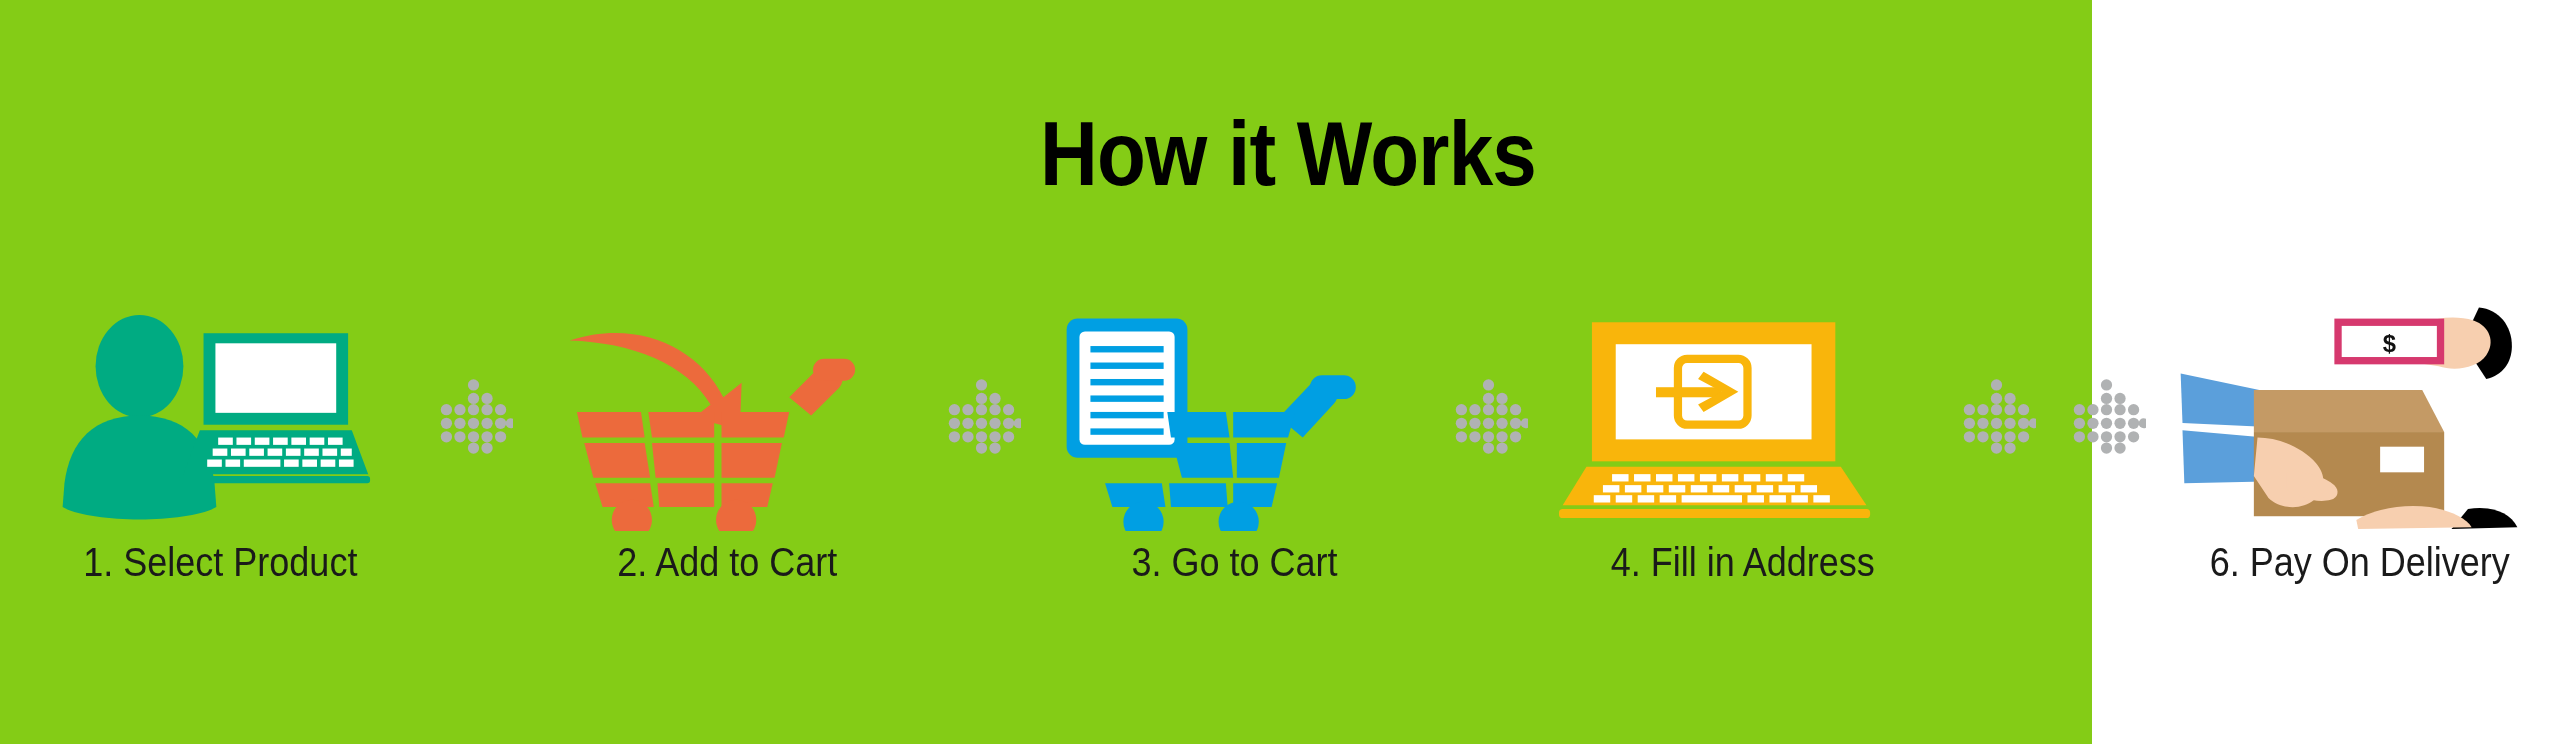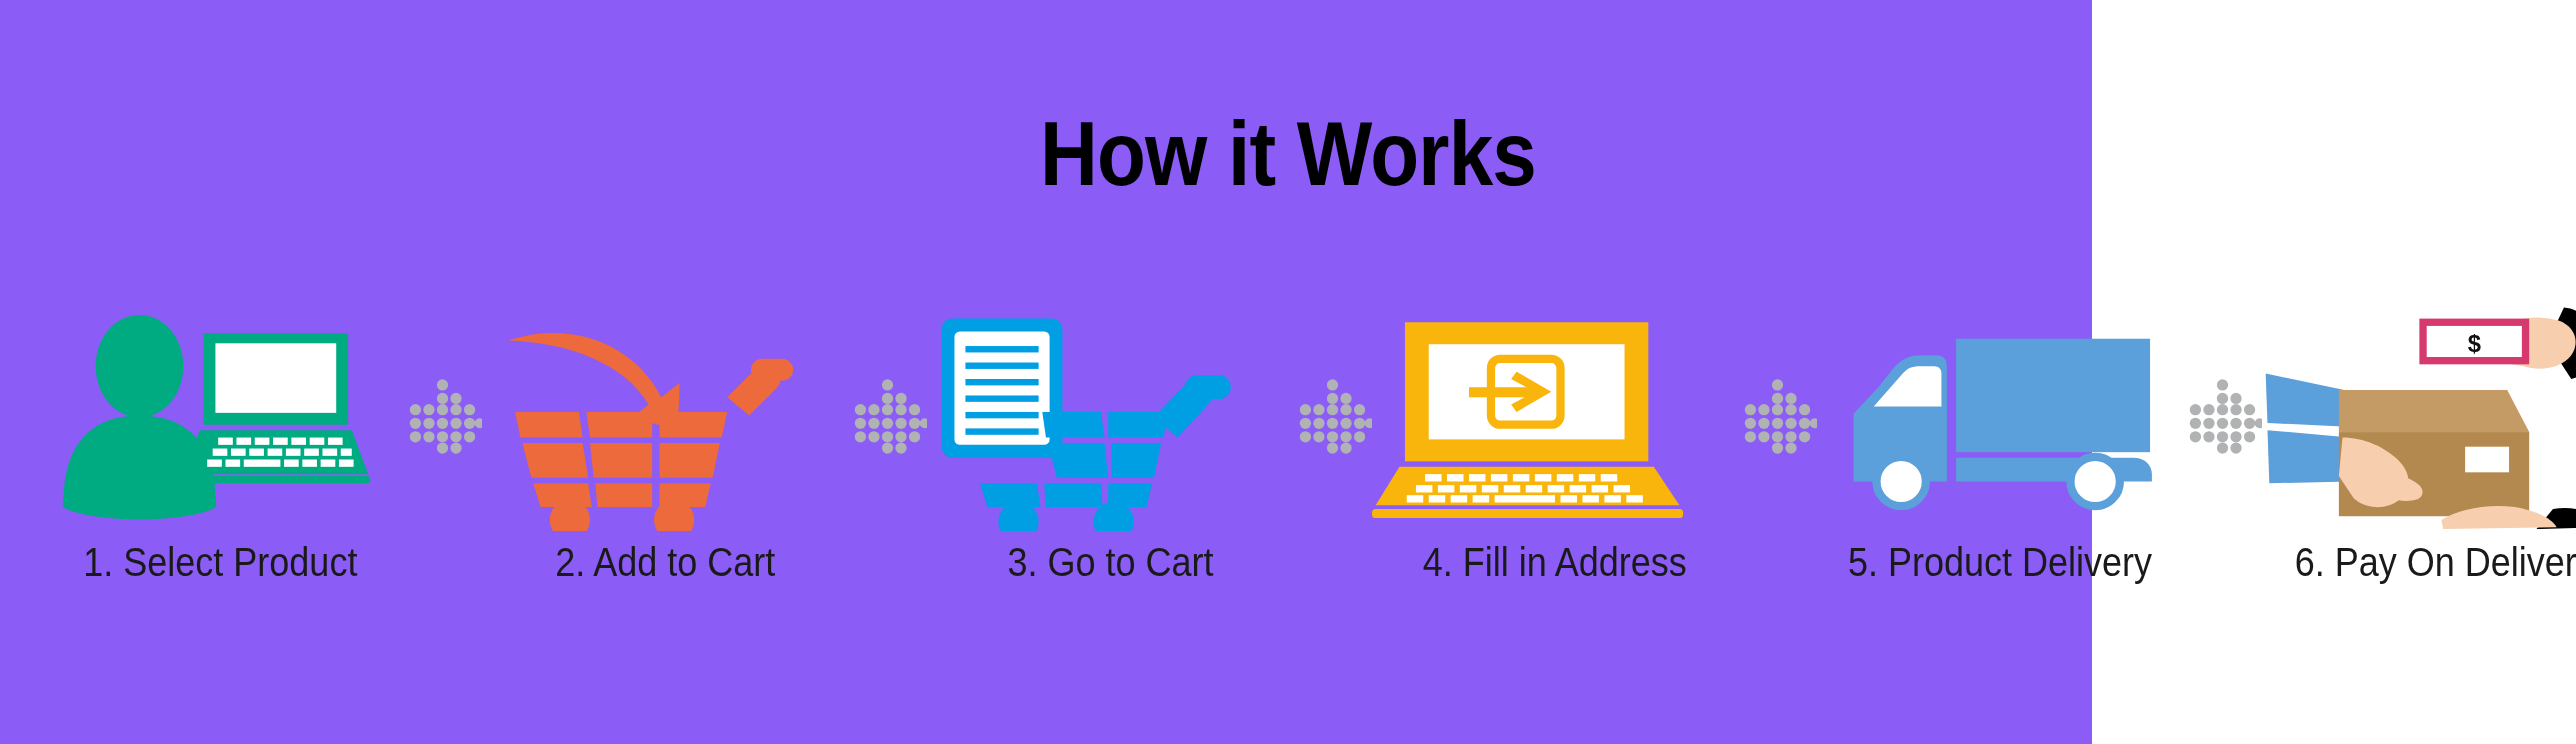--- a/index.html
+++ b/index.html
@@ -10,21 +10,21 @@
   body {
     width: 2576px;
     height: 745px;
     font-family: "Liberation Sans", sans-serif;
     overflow: hidden;
   }
   .infographic {
     position: relative;
     width: 2092px;
     height: 745px;
-    background: #8b5cf6;
+    background: #84cc16;
   }
   .page-title {
     position: absolute;
     top: 108px;
     left: 0;
     width: 2576px;
     text-align: center;
     font-family: "Liberation Sans Narrow", "Liberation Sans", sans-serif;
     font-weight: bold;
     font-size: 91px;
@@ -366,40 +366,20 @@
             <circle cx="35" cy="53" r="5"></circle>
             <circle cx="47" cy="53" r="5"></circle>
             <circle cx="59" cy="53" r="5"></circle>
           <circle cx="35" cy="63" r="5"></circle>
             <circle cx="47" cy="63" r="5"></circle>
           <circle cx="35" cy="75" r="5"></circle>
         </g>
       </svg>
     </div>
 
-    <div class="step">
-      <div class="step-art">
-        <svg viewBox="0 0 400 250" xmlns="http://www.w3.org/2000/svg">
-          <g fill="#5B9FDB">
-
-            <rect x="152" y="40" width="212" height="124"></rect>
-
-            <path d="M152 170 L 346 170 C 358 170, 366 178, 366 188 L 366 196 L 152 196 Z"></path>
-
-            <path d="M68 92 L 82 74 C 92 62, 100 58, 114 58 L 130 58 C 138 58, 142 62, 142 70 L 142 196 L 40 196 L 40 122 Z"></path>
-          </g>
-
-          <path d="M92 80 C 98 72, 104 70, 112 70 L 128 70 C 133 70, 136 73, 136 78 L 136 114 L 62 114 Z" fill="#ffffff"></path>
-
-          <circle cx="92" cy="196" r="27" fill="#ffffff" stroke="#5B9FDB" stroke-width="9"></circle>
-          <circle cx="304" cy="196" r="27" fill="#ffffff" stroke="#5B9FDB" stroke-width="9"></circle>
-        </svg>
-      </div>
-      <div class="step-label">5. Product Delivery</div>
-    </div>
 
     <div class="sep">
       <svg viewBox="0 0 70 70" xmlns="http://www.w3.org/2000/svg">
         <g fill="#B0B2B3">
           <circle cx="35" cy="7" r="5"></circle>
           <circle cx="35" cy="19" r="5"></circle>
             <circle cx="47" cy="19" r="5"></circle>
           <circle cx="11" cy="29" r="5"></circle>
             <circle cx="23" cy="29" r="5"></circle>
             <circle cx="35" cy="29" r="5"></circle>

